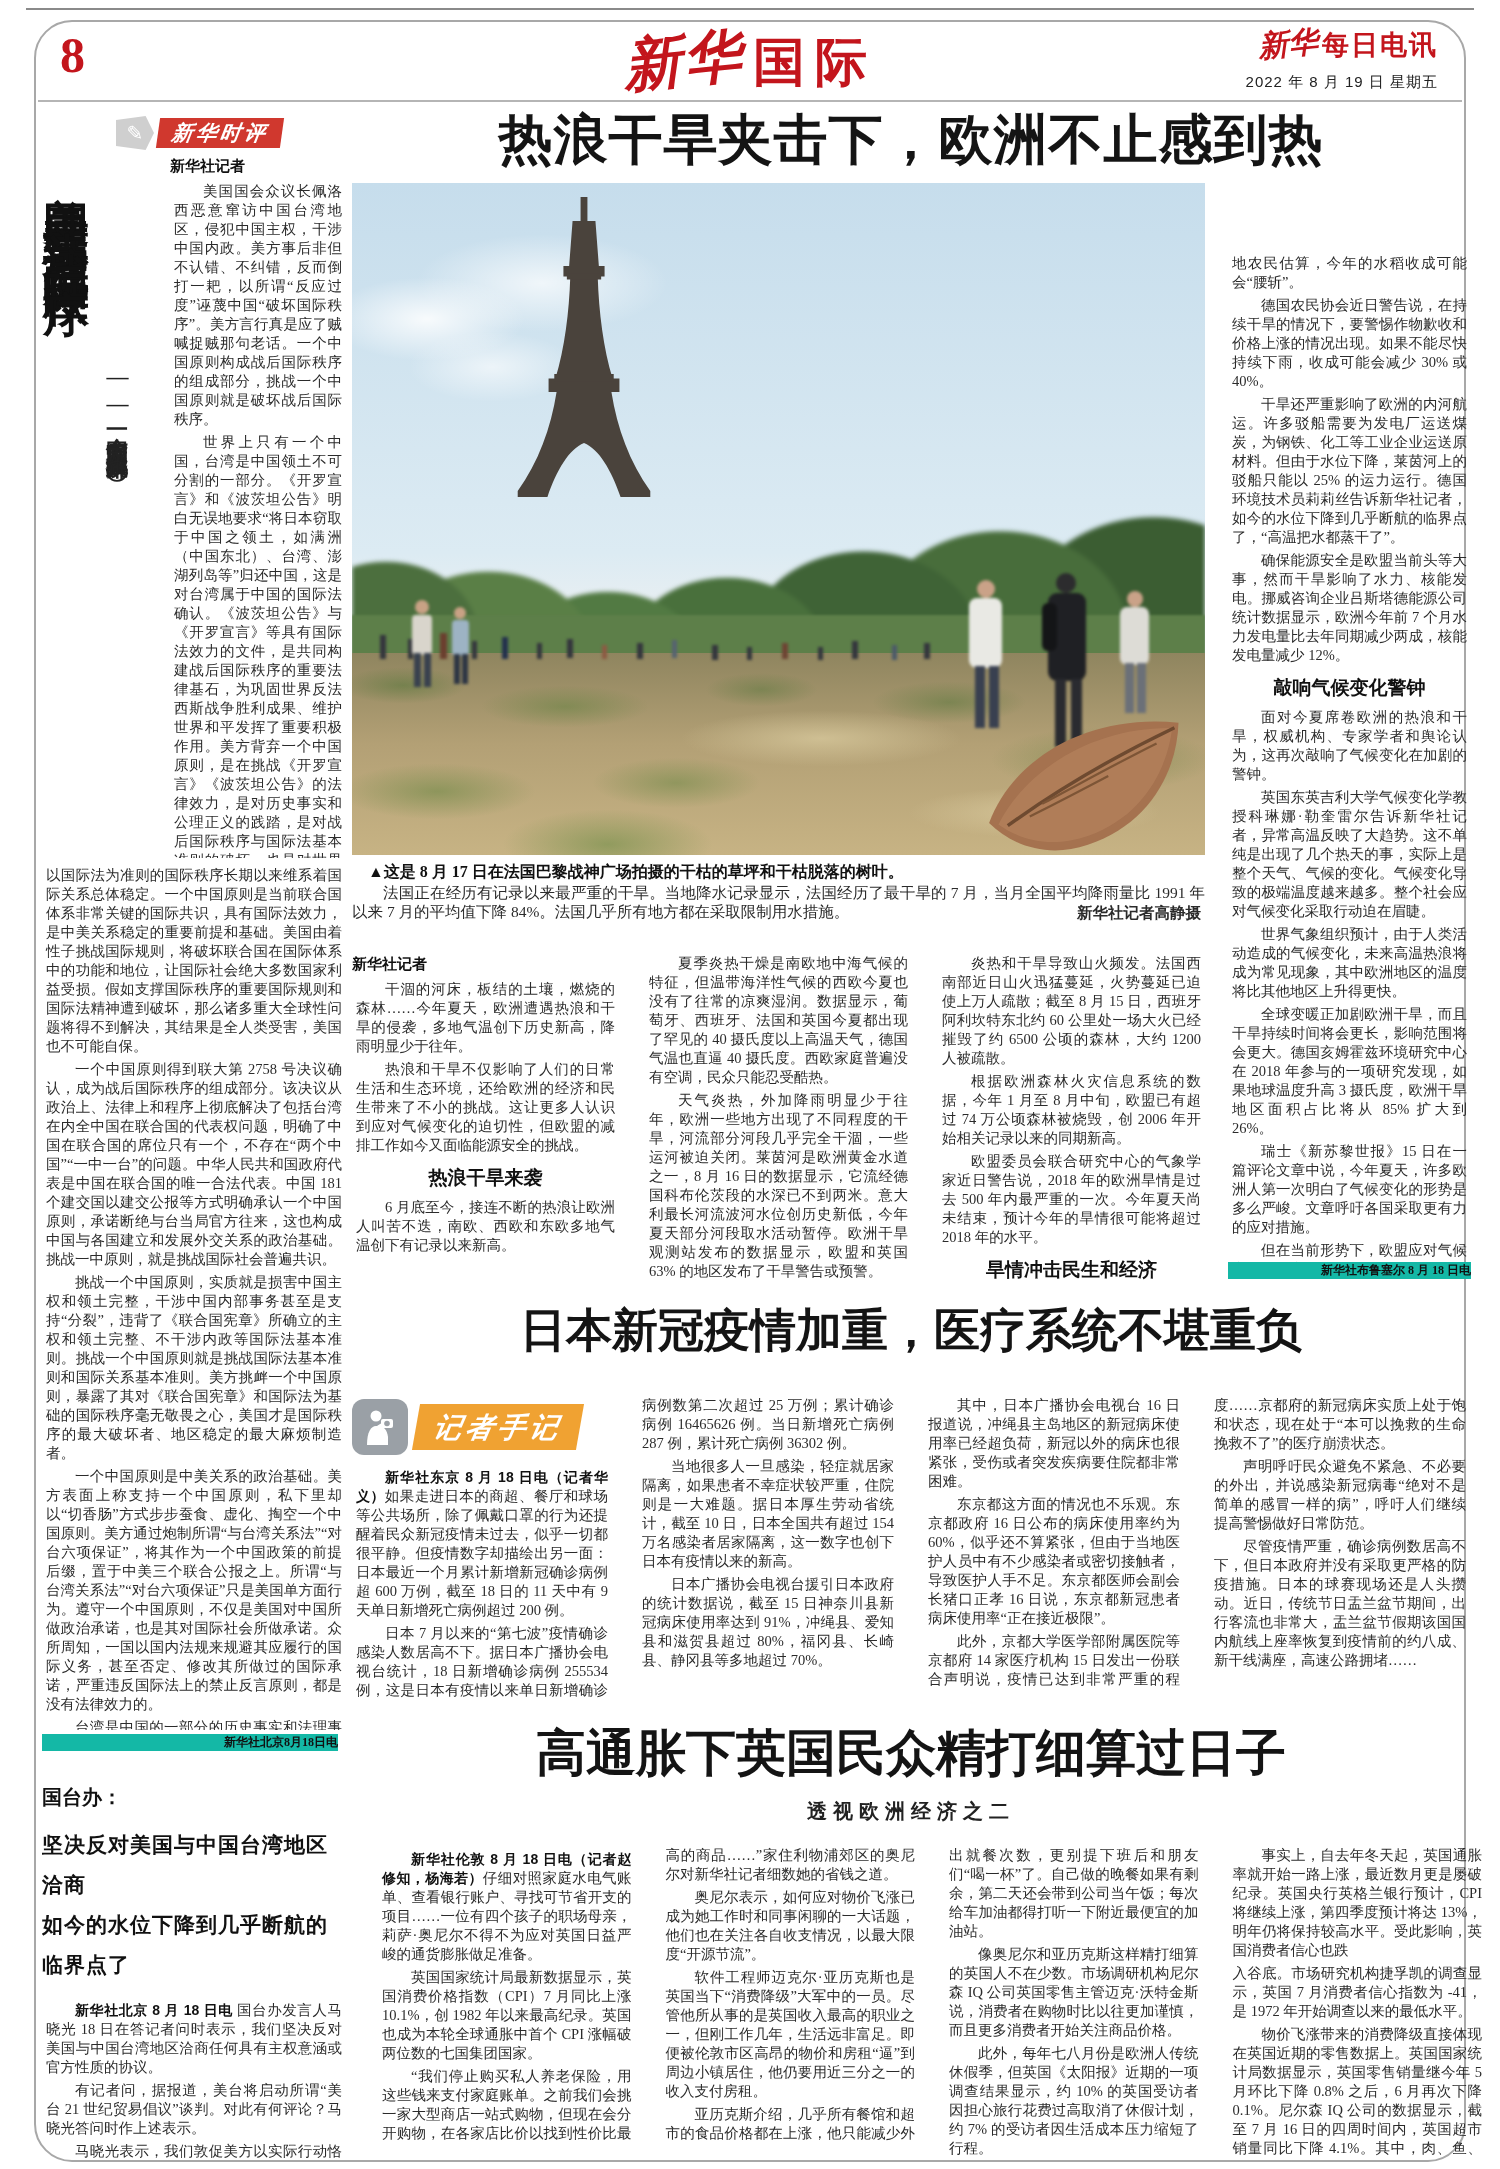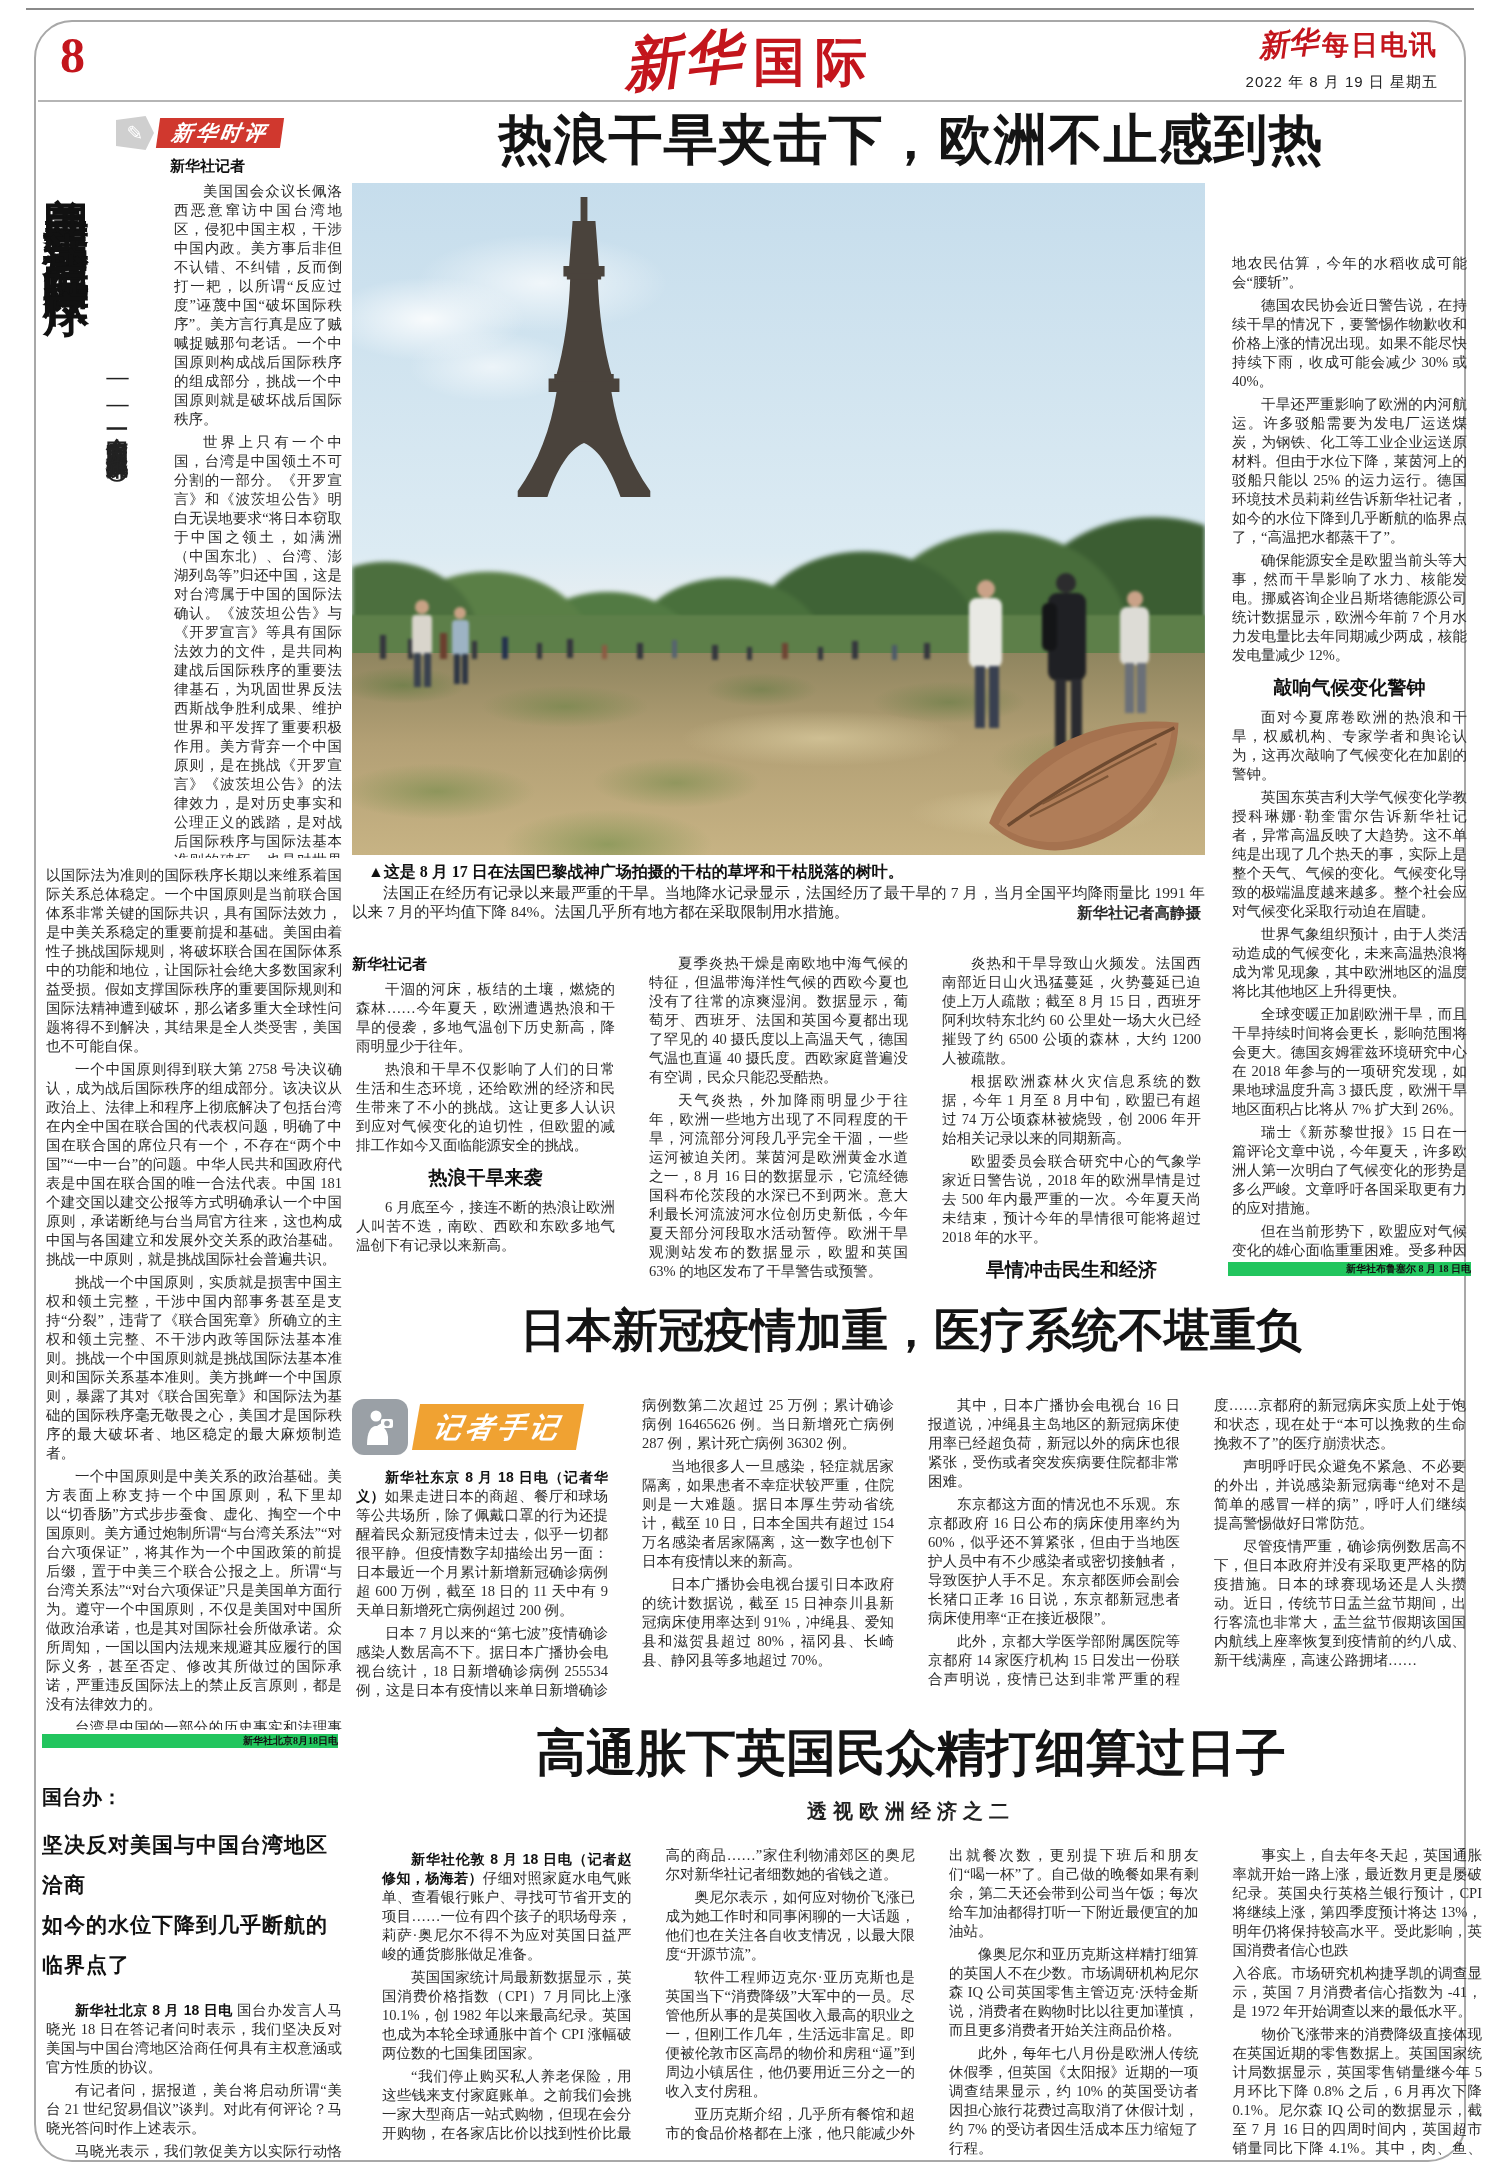--- a/index.html
+++ b/index.html
@@ -22,21 +22,21 @@
   
   .flow{font-size:14.5px;line-height:19px;text-align:justify;overflow:hidden;}
   .flow p{margin:4px;}
   .flow .p{text-indent:2em;}
   .flow .pc{text-indent:0;}
   .flow .h{font-family:"Liberation Sans","DejaVu Sans",sans-serif;font-weight:bold;font-size:19px;
            text-align:center;text-indent:0;margin:13px 0 11px;color:#111;}
   .flow .byline{font-family:Liberation Sans, sans-serif;font-weight:bold;font-size:15px;
            text-indent:0;margin:0 0 7px;color:#111;}
   .flow b{font-family:"Liberation Sans","DejaVu Sans",sans-serif;font-size:14px;color:#111;}
-  .credit{font-weight:bold;text-align:right;font-size:10px;color:#111;background:#22c55e;}
+  .credit{font-weight:bold;text-align:right;font-size:12px;color:#111;background:#14b8a6;}
   
   .badge-row{left:116px;top:114px;height:38px;display:flex;align-items:center;}
   .pen-ico{width:38px;height:34px;background:#cfcfcf;clip-path:polygon(0 12%,78% 0,100% 50%,78% 100%,0 88%);
            display:flex;align-items:center;justify-content:center;color:#fff;font-size:20px;}
   .red-banner{height:30px;background:#d0382e;color:#fff;font-weight:bold;font-style:italic;
            font-size:21px;letter-spacing:3px;display:flex;align-items:center;padding:0 14px;transform:skewX(-8deg);margin-left:4px;}
   .vtitle{left:34px;top:160px;height:668px;writing-mode:vertical-rl;text-orientation:upright;
           font-size:46px;font-weight:bold;color:#111;letter-spacing:7px;line-height:64px;}
   .vsub{left:102px;top:364px;height:360px;writing-mode:vertical-rl;text-orientation:upright;
           font-size:22px;font-weight:bold;color:#222;letter-spacing:2px;}
@@ -243,21 +243,21 @@
     </div>
   <div class="abs flow eurc">
       <p class="pc">地农民估算，今年的水稻收成可能会“腰斩”。</p>
       <p class="p">德国农民协会近日警告说，在持续干旱的情况下，要警惕作物歉收和价格上涨的情况出现。如果不能尽快持续下雨，收成可能会减少 30% 或 40%。</p>
       <p class="p">干旱还严重影响了欧洲的内河航运。许多驳船需要为发电厂运送煤炭，为钢铁、化工等工业企业运送原材料。但由于水位下降，莱茵河上的驳船只能以 25% 的运力运行。德国环境技术员莉莉丝告诉新华社记者，如今的水位下降到几乎断航的临界点了，“高温把水都蒸干了”。</p>
       <p class="p">确保能源安全是欧盟当前头等大事，然而干旱影响了水力、核能发电。挪威咨询企业吕斯塔德能源公司统计数据显示，欧洲今年前 7 个月水力发电量比去年同期减少两成，核能发电量减少 12%。</p>
       <p class="h">敲响气候变化警钟</p>
       <p class="p">面对今夏席卷欧洲的热浪和干旱，权威机构、专家学者和舆论认为，这再次敲响了气候变化在加剧的警钟。</p>
       <p class="p">英国东英吉利大学气候变化学教授科琳娜·勒奎雷尔告诉新华社记者，异常高温反映了大趋势。这不单纯是出现了几个热天的事，实际上是整个天气、气候的变化。气候变化导致的极端温度越来越多。整个社会应对气候变化采取行动迫在眉睫。</p>
       <p class="p">世界气象组织预计，由于人类活动造成的气候变化，未来高温热浪将成为常见现象，其中欧洲地区的温度将比其他地区上升得更快。</p>
-      <p class="p">全球变暖正加剧欧洲干旱，而且干旱持续时间将会更长，影响范围将会更大。德国亥姆霍兹环境研究中心在 2018 年参与的一项研究发现，如果地球温度升高 3 摄氏度，欧洲干旱地区面积占比将从 7% 扩大到 26%。</p>
+      <p class="p">全球变暖正加剧欧洲干旱，而且干旱持续时间将会更长，影响范围将会更大。德国亥姆霍兹环境研究中心在 2018 年参与的一项研究发现，如果地球温度升高 3 摄氏度，欧洲干旱地区面积占比将从 85% 扩大到 26%。</p>
       <p class="p">瑞士《新苏黎世报》15 日在一篇评论文章中说，今年夏天，许多欧洲人第一次明白了气候变化的形势是多么严峻。文章呼吁各国采取更有力的应对措施。</p>
       <p class="p">但在当前形势下，欧盟应对气候变化的雄心面临重重困难。受多种因素影响，欧盟能源供应无法得到保障，一些欧洲国家为此重启煤电项目。虽然近日德国等国重申将保持温室气体减排目标不变，但如何在解决当前能源供应和缓解未来炎热干旱之间找到平衡，成为摆在欧盟面前的一个难题。</p>
     </div>
   <div class="abs credit eucredit">新华社布鲁塞尔 8 月 18 日电</div>
 
   <div class="abs jp-head">日本新冠疫情加重，医疗系统不堪重负</div>
   <div class="abs flow jpflow">
     <div class="jbadge">
       <span class="cam-ico">
         <svg width="40" height="40" viewBox="0 0 40 40">

